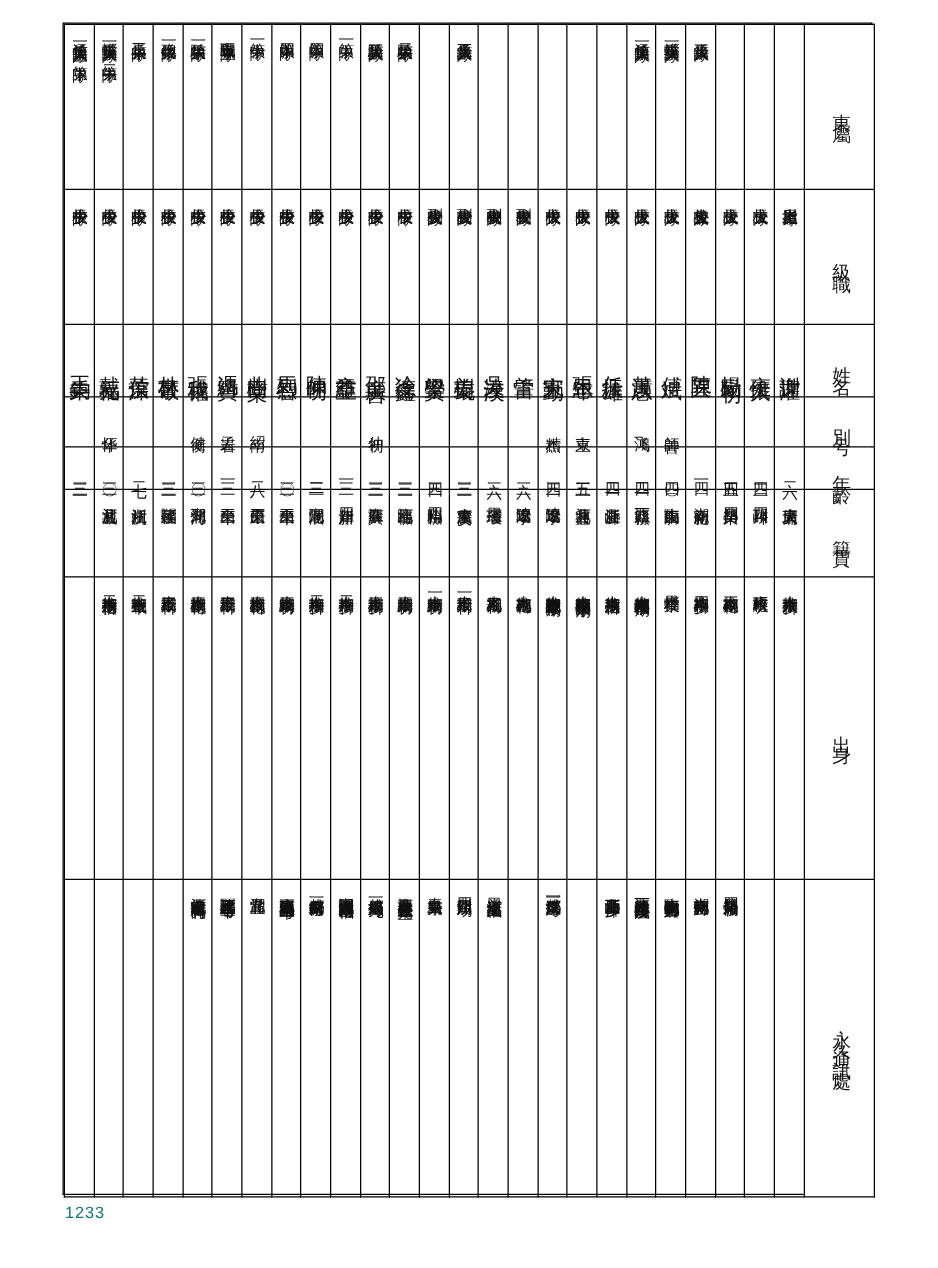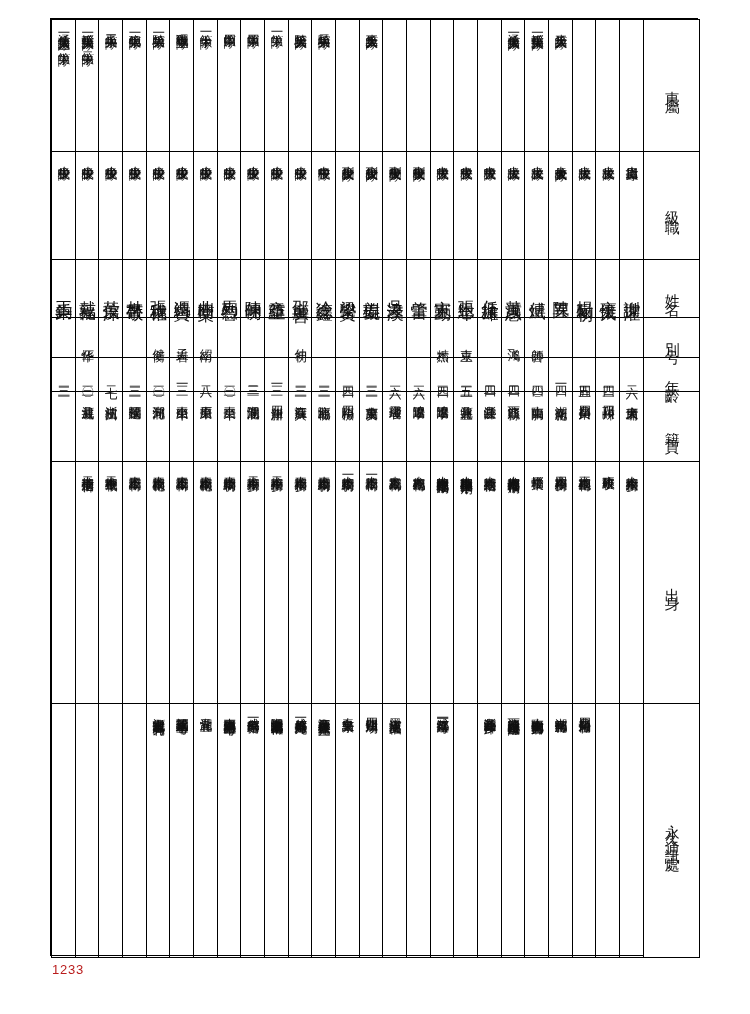--- a/index.html
+++ b/index.html
@@ -100,21 +100,21 @@
   .f-edu    { font-size: 12.5px; }
   .f-addr   { font-size: 12.5px; }
 
   .page-number {
     position: absolute;
     left: 52px;
     top: 962px;
     font-size: 13px;
     font-family: "Liberation Sans", sans-serif;
     letter-spacing: 0.06em;
-    color: #b91c1c;
+    color: #0f766e;
   }
 
   
   .vt.wrap {
     white-space: normal;
     max-height: 100%;
   }
 </style>
 </head>
 <body>

